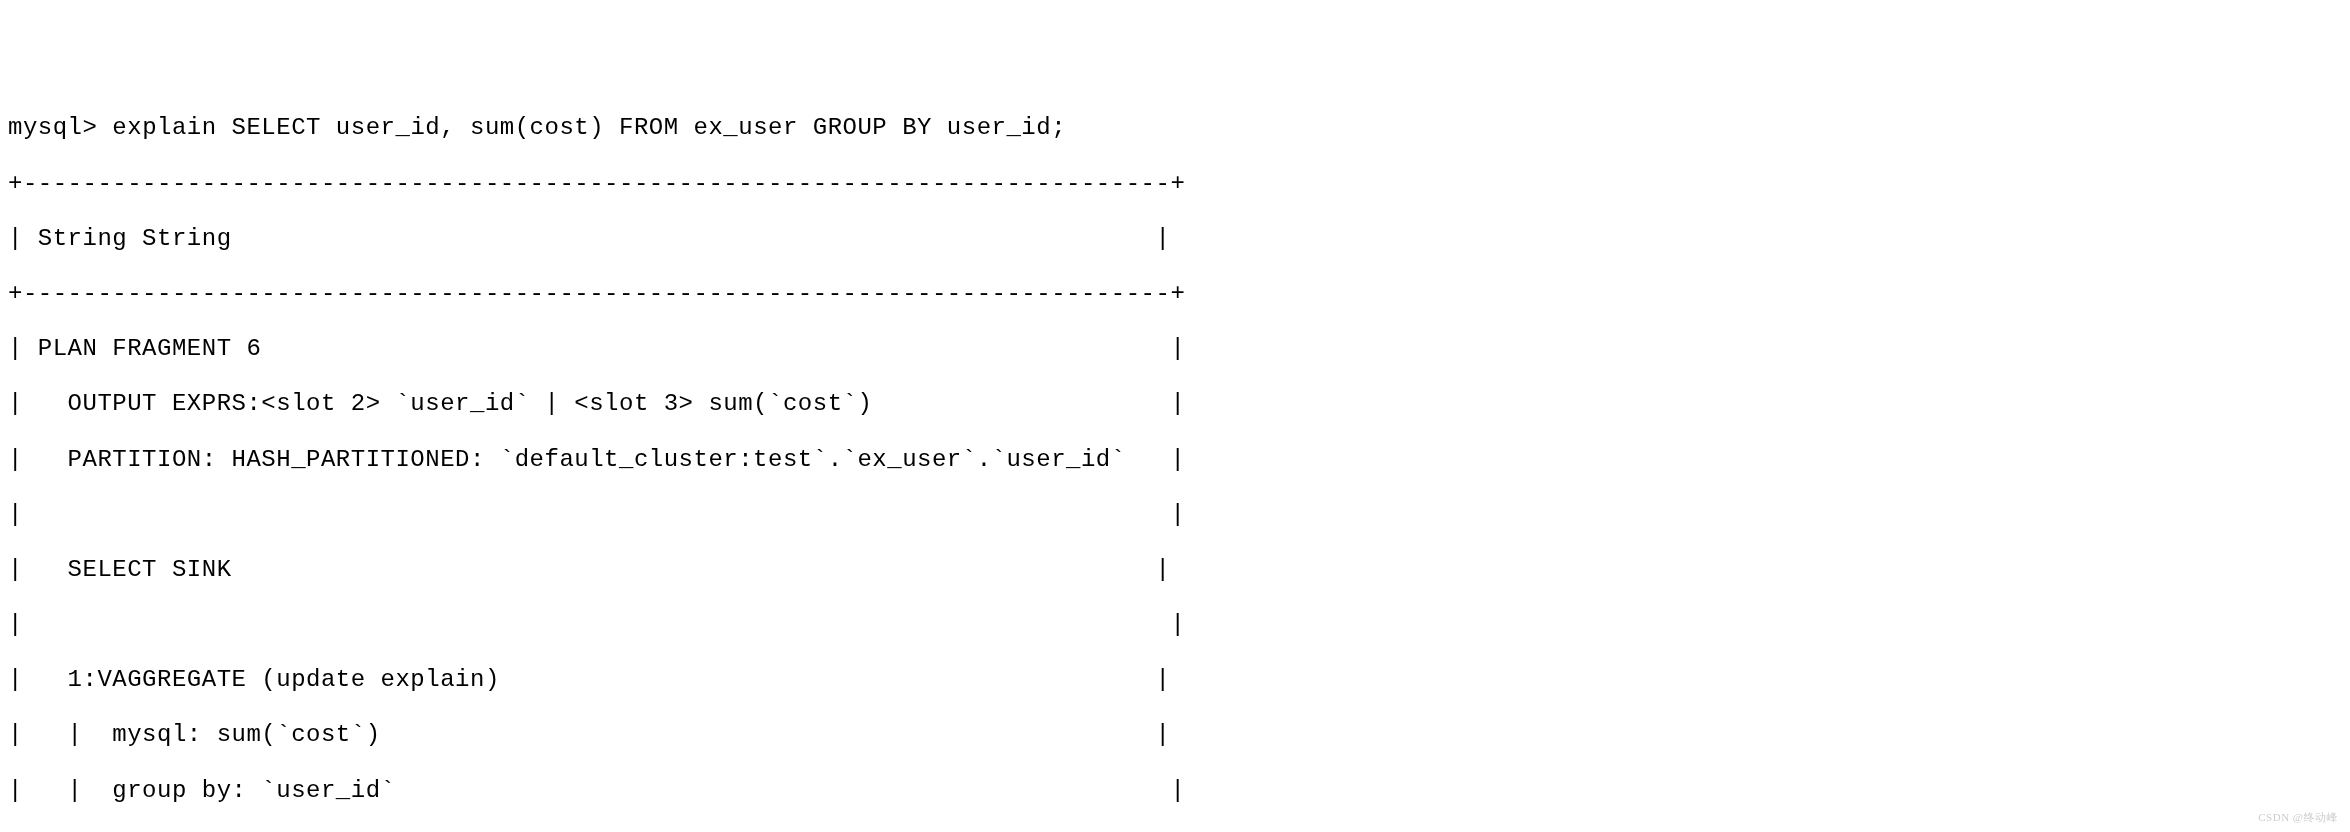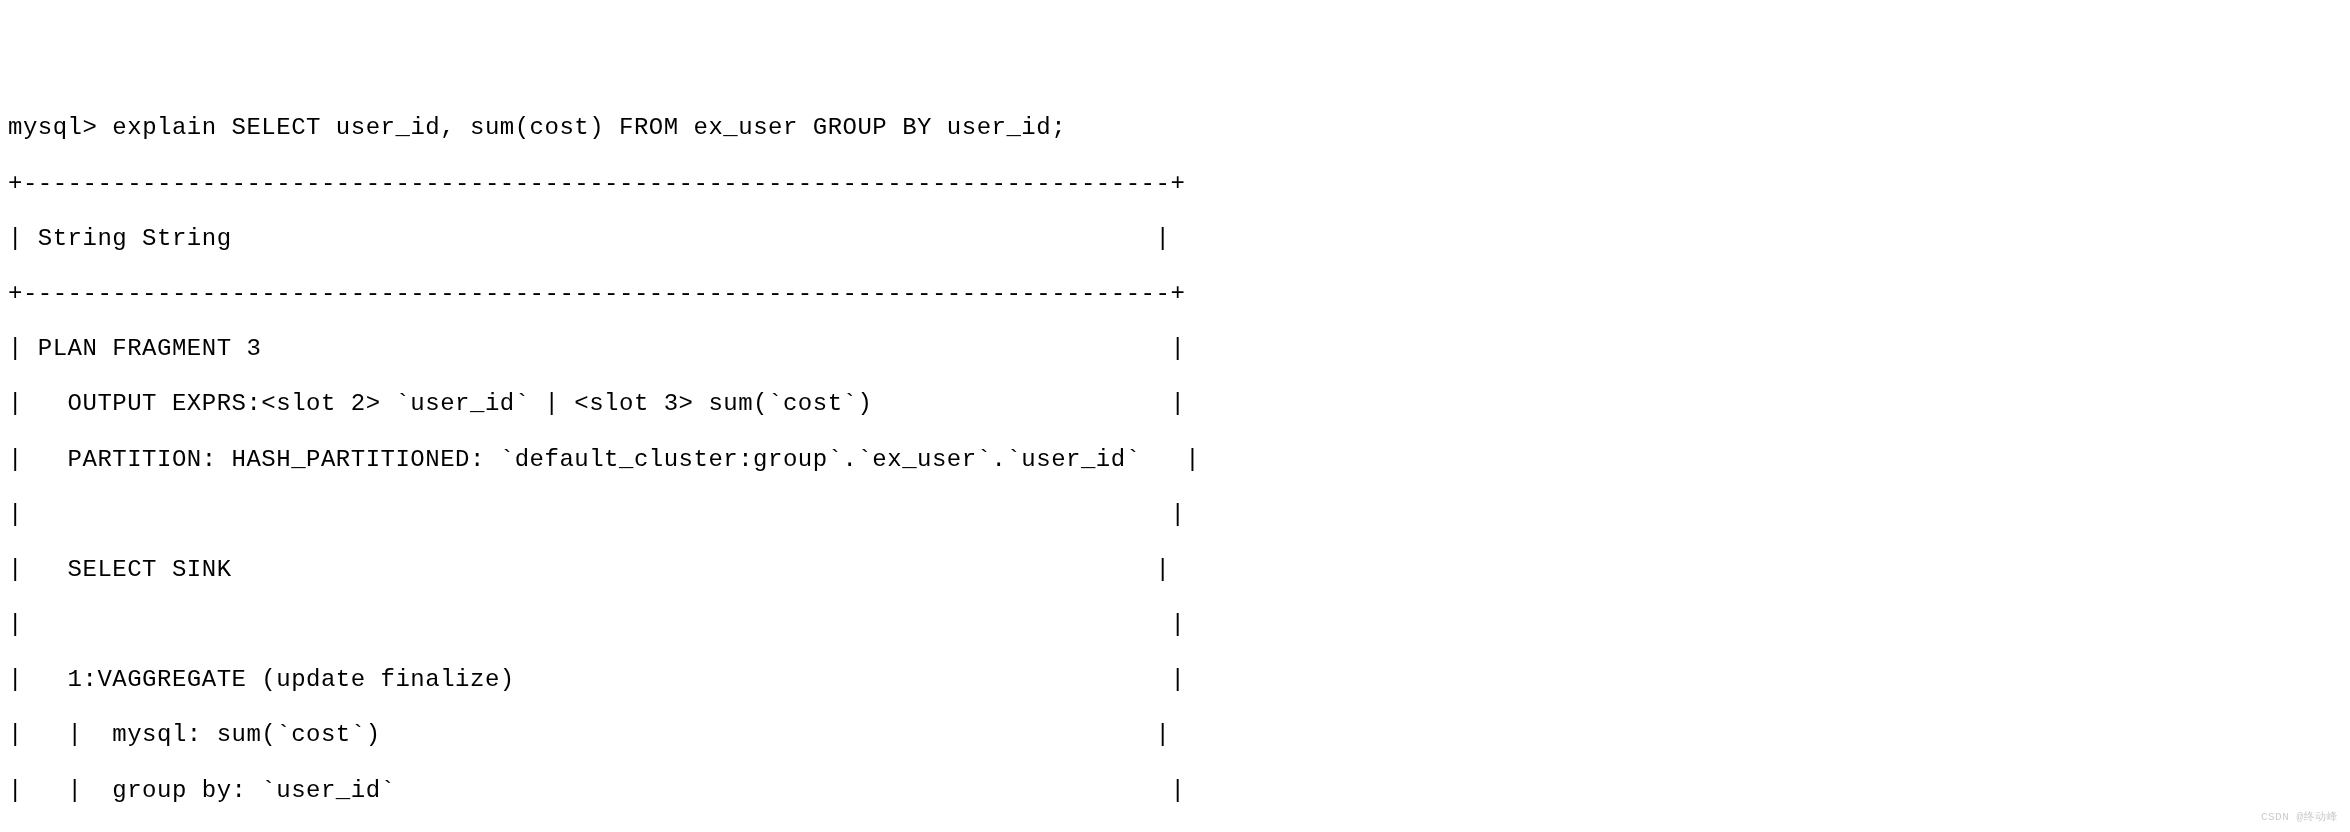--- a/index.html
+++ b/index.html
@@ -19,40 +19,40 @@
     }
     .line {
       display: block;
     }
     .watermark {
       position: fixed;
       bottom: 8px;
       right: 12px;
       font-size: 11px;
       color: #cccccc;
-      font-family: Liberation Mono, monospace;
+      font-family: Liberation Serif, serif;
       white-space: normal;
     }
   </style>
 </head>
 <body>
 
 
 
 <span class="line"><span>mysql&gt; </span><span>explain SELECT user_id, sum(cost) FROM ex_user GROUP BY user_id;</span></span>
 <span class="line">+-----------------------------------------------------------------------------+</span>
 <span class="line">| String String                                                              |</span>
 <span class="line">+-----------------------------------------------------------------------------+</span>
-<span class="line">| PLAN FRAGMENT 3                                                             |</span>
+<span class="line">| PLAN FRAGMENT 6                                                             |</span>
 <span class="line">|   OUTPUT EXPRS:&lt;slot 2&gt; `user_id` | &lt;slot 3&gt; sum(`cost`)                    |</span>
-<span class="line">|   PARTITION: HASH_PARTITIONED: `default_cluster:group`.`ex_user`.`user_id`   |</span>
+<span class="line">|   PARTITION: HASH_PARTITIONED: `default_cluster:test`.`ex_user`.`user_id`   |</span>
 <span class="line">|                                                                             |</span>
 <span class="line">|   SELECT SINK                                                              |</span>
 <span class="line">|                                                                             |</span>
-<span class="line">|   1:VAGGREGATE (update finalize)                                            |</span>
+<span class="line">|   1:VAGGREGATE (update explain)                                            |</span>
 <span class="line">|   |  mysql: sum(`cost`)                                                    |</span>
 <span class="line">|   |  group by: `user_id`                                                    |</span>
 <span class="line">|   |  cardinality=-1                                                         |</span>
 
 
 
 
 
 
 

